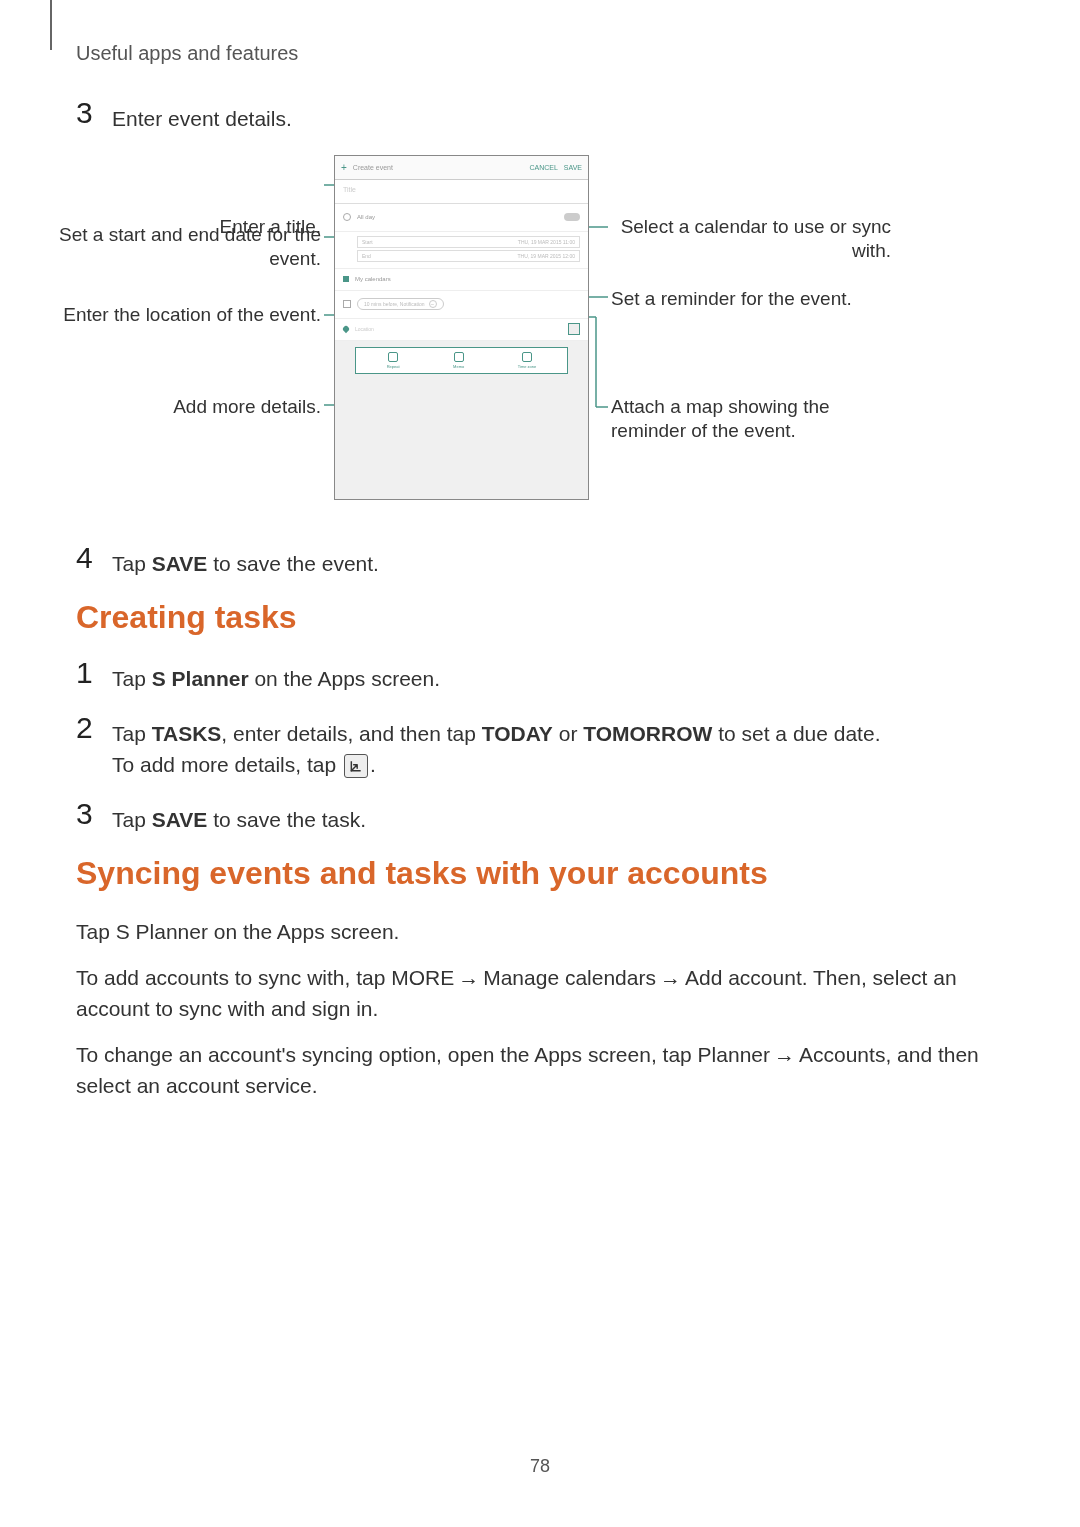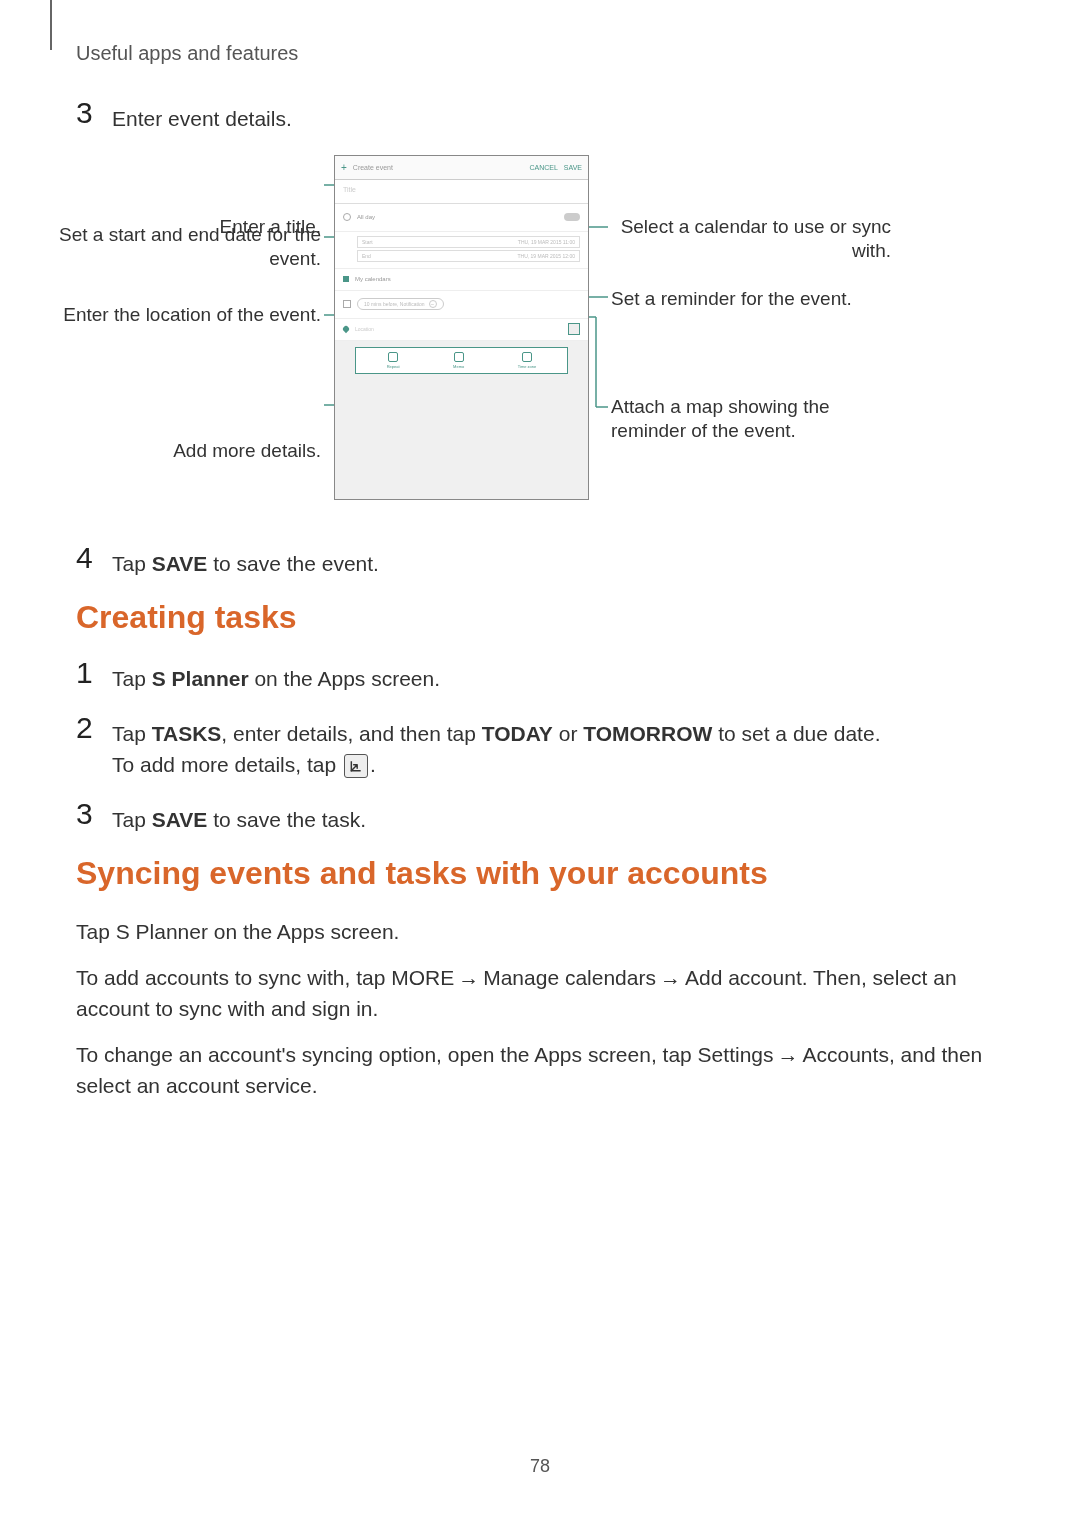--- a/index.html
+++ b/index.html
@@ -313,21 +313,21 @@
   <div class="numbered-item">
     <div class="num">3</div>
     <div class="item-text">Enter event details.</div>
   </div>
 
   <div class="figure-container">
 
     <div class="callout left" style="top:20px; left:0; width:245px;margin-top:40px;">Enter a title.</div>
     <div class="callout left" style="top:68px; left:-35px; width:280px;">Set a start and end date for the event.</div>
     <div class="callout left" style="top:148px; left:-20px; width:265px;">Enter the location of the event.</div>
-    <div class="callout left" style="top:240px; left:0; width:245px;margin-top:44px;">Add more details.</div>
+    <div class="callout left" style="top:240px; left:0; width:245px;">Add more details.</div>
 
     <div class="callout" style="top:60px; left:535px; width:280px;text-align:right;">Select a calendar to use or sync with.</div>
     <div class="callout" style="top:132px; left:535px; width:300px;">Set a reminder for the event.</div>
     <div class="callout" style="top:240px; left:535px; width:260px;">Attach a map showing the reminder of the event.</div>
 
     <svg class="connector" style="left:0; top:0;" width="600" height="360">
 
       <line x1="248" y1="30" x2="278" y2="30"></line>
         <line x1="278" y1="30" x2="278" y2="36"></line>
         <line x1="278" y1="36" x2="290" y2="36"></line>
@@ -457,18 +457,18 @@
 
   <div class="para">
     <span>Tap </span><span class="bold">S Planner</span><span> on the Apps screen.</span>
   </div>
 
   <div class="para">
     <span>To add accounts to sync with, tap </span><span class="bold">MORE</span><span class="arrow"> → </span><span class="bold">Manage calendars</span><span class="arrow"> → </span><span class="bold">Add account</span><span>. Then, select an account to sync with and sign in.</span>
   </div>
 
   <div class="para">
-    <span>To change an account's syncing option, open the Apps screen, tap </span><span class="bold">Settings</span><span class="arrow"> → </span><span class="bold">Accounts</span><span>, and then select an account service.</span>
+    <span>To change an account's syncing option, open the Apps screen, tap </span><span class="bold">Planner</span><span class="arrow"> → </span><span class="bold">Accounts</span><span>, and then select an account service.</span>
   </div>
 
 </div>
 
 <div class="page-number">78</div>
 
 </body></html>

